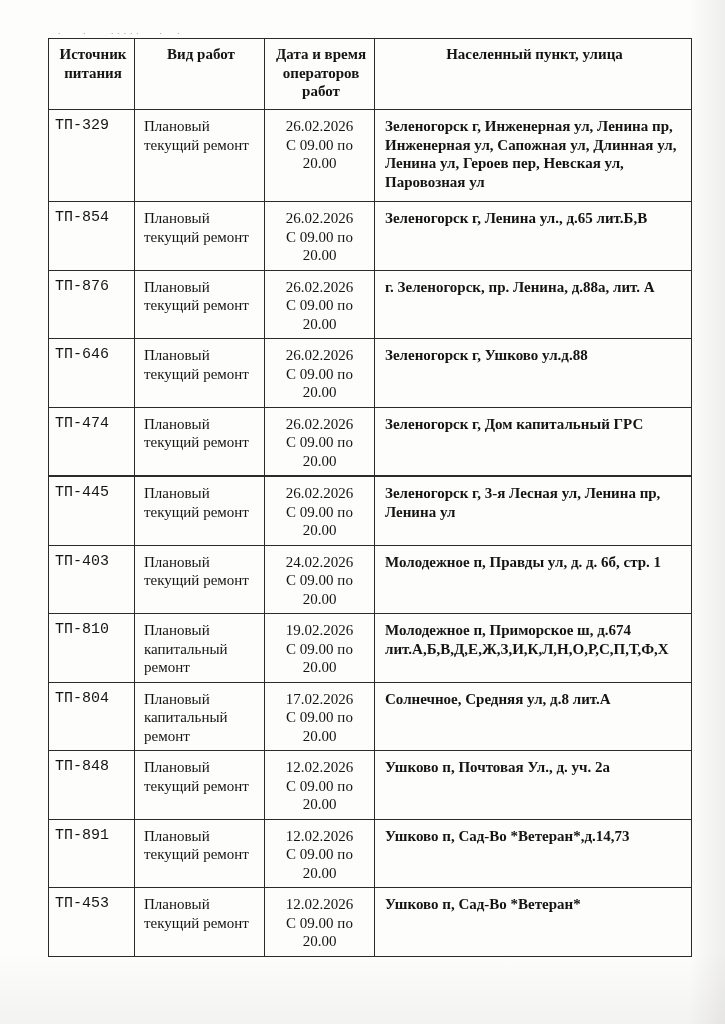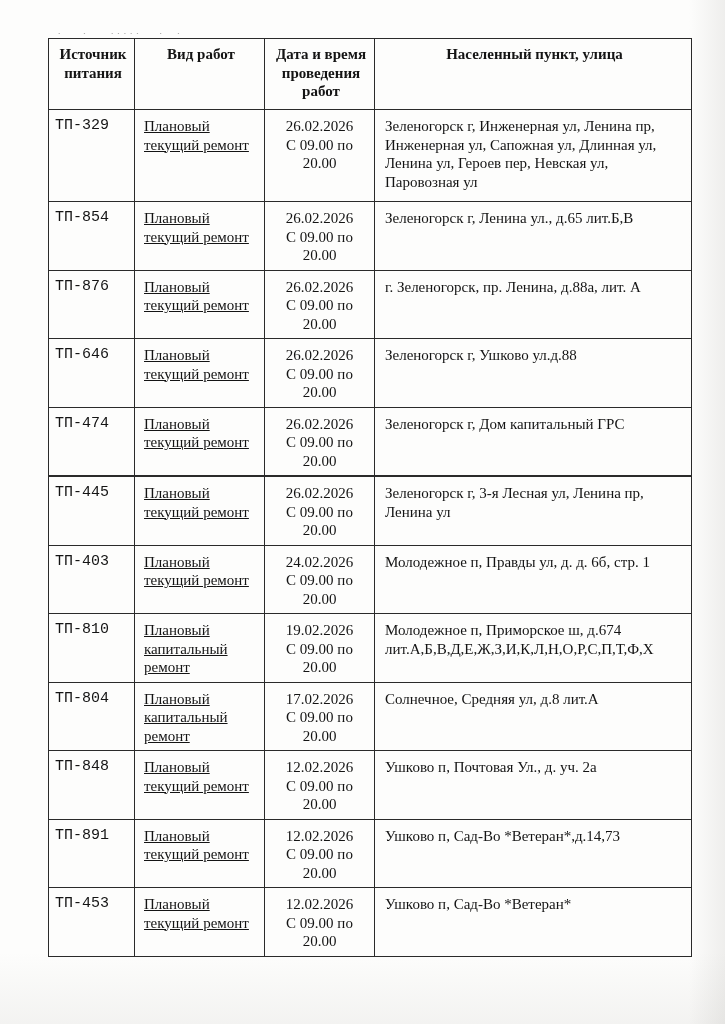--- a/index.html
+++ b/index.html
@@ -60,43 +60,43 @@
     text-align: center;
     font-weight: bold;
     padding-left: 9px;
     padding-top: 6px;
   }
   tbody tr { height: 58px; }
   tbody tr.tall { height: 92px; }
   tbody tr.heavy td { border-top-width: 2.6px; }
 
   td.c-src  { text-align: left; padding-top: 7px; font-family: Liberation Mono, monospace; }
-  td.c-work { padding-left: 9px; padding-top: 7px; text-decoration: underline; }
+  td.c-work { padding-left: 9px; padding-top: 7px; }
   td.c-date { text-align: center; padding-top: 7px; }
-  td.c-loc  { padding-left: 10px; padding-top: 7px; }
+  td.c-loc  { padding-left: 10px; padding-top: 7px; font-weight: bold; }
 </style>
 </head>
 <body>
 
 <div class="page">
 
   <div class="remnant">·-‚-·‚—····· - · -·</div>
 
   <table class="schedule">
     <colgroup>
       <col class="c1">
         <col class="c2">
         <col class="c3">
         <col class="c4">
     </colgroup>
     <thead>
       <tr>
         <th>Источник питания</th>
         <th>Вид работ</th>
-        <th>Дата и время проведения работ</th>
+        <th>Дата и время операторов работ</th>
         <th>Населенный пункт, улица</th>
       </tr>
     </thead>
     <tbody>
       <tr class="tall">
         <td class="c-src">ТП-329</td>
         <td class="c-work">Плановый текущий ремонт</td>
         <td class="c-date">
           <div>26.02.2026</div>
           <div>С 09.00 по 20.00</div>

